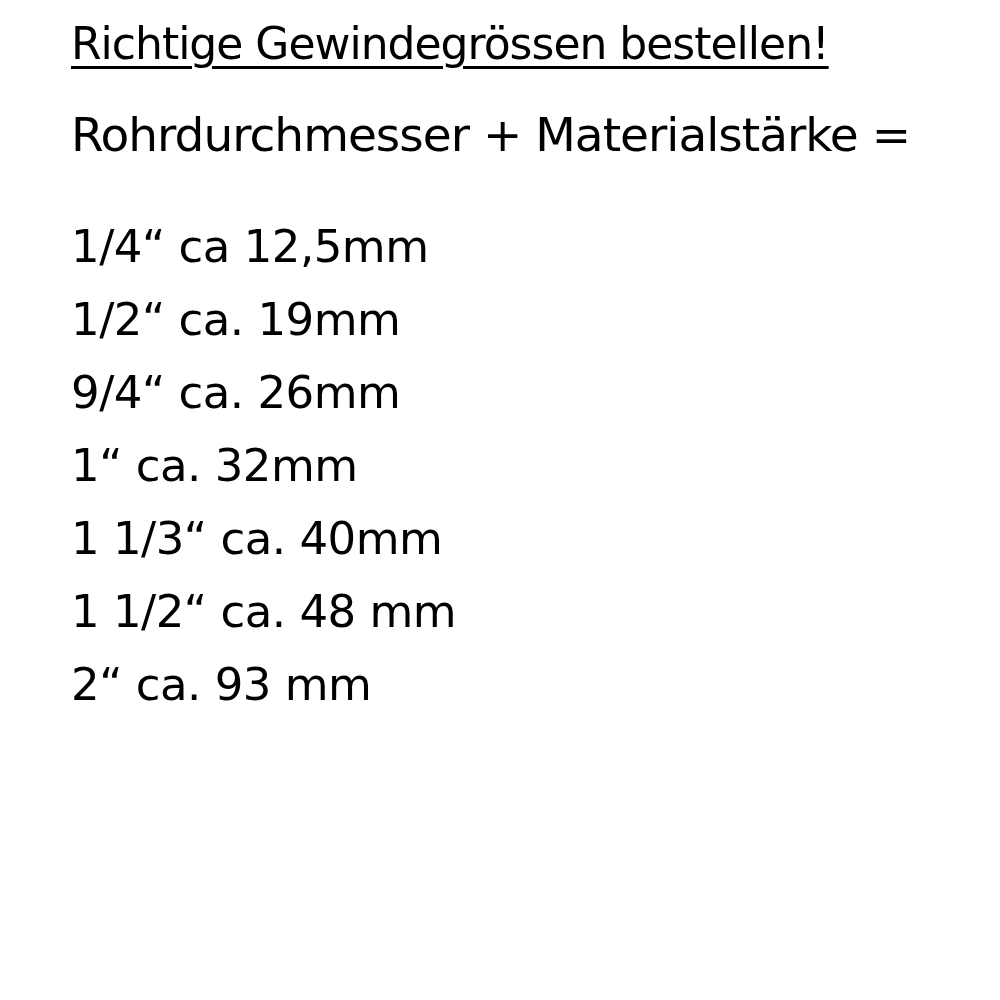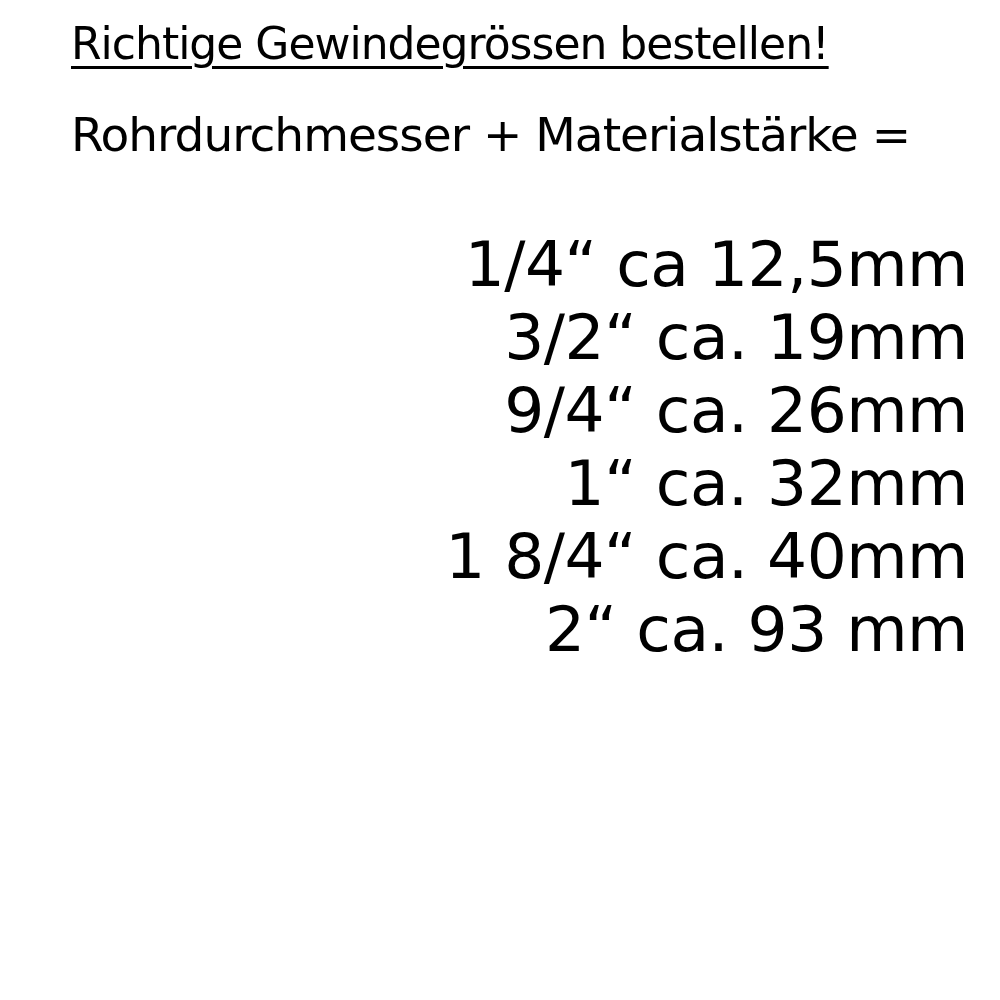--- a/index.html
+++ b/index.html
@@ -11,21 +11,21 @@
     height: 1000px;
     background: #ffffff;
     color: #000000;
     overflow: hidden;
     font-family: "DejaVu Sans", "Liberation Sans", sans-serif;
   }
   .page {
     box-sizing: border-box;
     width: 1000px;
     height: 829px;
-    padding: 16px 32px 0 71px;
+    padding: 16px 40px 0 71px;
     background: #ffffff;
   }
   .title {
     font-size: 44px;
     line-height: 55px;
     font-weight: 400;
     letter-spacing: -1px;
     margin: 0;
     text-decoration: underline;
     text-decoration-thickness: 3px;
@@ -39,42 +39,42 @@
     letter-spacing: -1px;
     font-weight: 400;
   }
   .subtitle .line {
     white-space: nowrap;
     margin-top: 32px;
   }
   .size-list {
     padding: 0;
     list-style: none;
-    font-size: 63px;
+    font-size: 45px;
     line-height: 73px;
     letter-spacing: -0.5px;
-    text-align: right;
   }
   .size-row {
     white-space: nowrap;
   }
 </style>
 </head>
 <body>
 
 <div class="page">
 
   <h1 class="title">Richtige Gewindegrössen bestellen!</h1>
 
   <div class="subtitle">
     <div class="line">Rohrdurchmesser + Materialstärke =</div>
   </div>
 
   <ul class="size-list">
     <li class="size-row">1/4“ ca 12,5mm</li>
-    <li class="size-row">3/2“ ca. 19mm</li>
+    <li class="size-row">1/2“ ca. 19mm</li>
     <li class="size-row">9/4“ ca. 26mm</li>
     <li class="size-row">1“ ca. 32mm</li>
-    <li class="size-row">1 8/4“ ca. 40mm</li>
+    <li class="size-row">1 1/3“ ca. 40mm</li>
+    <li class="size-row">1 1/2“ ca. 48 mm</li>
     <li class="size-row">2“ ca. 93 mm</li>
   </ul>
 
 </div>
 
 </body></html>

